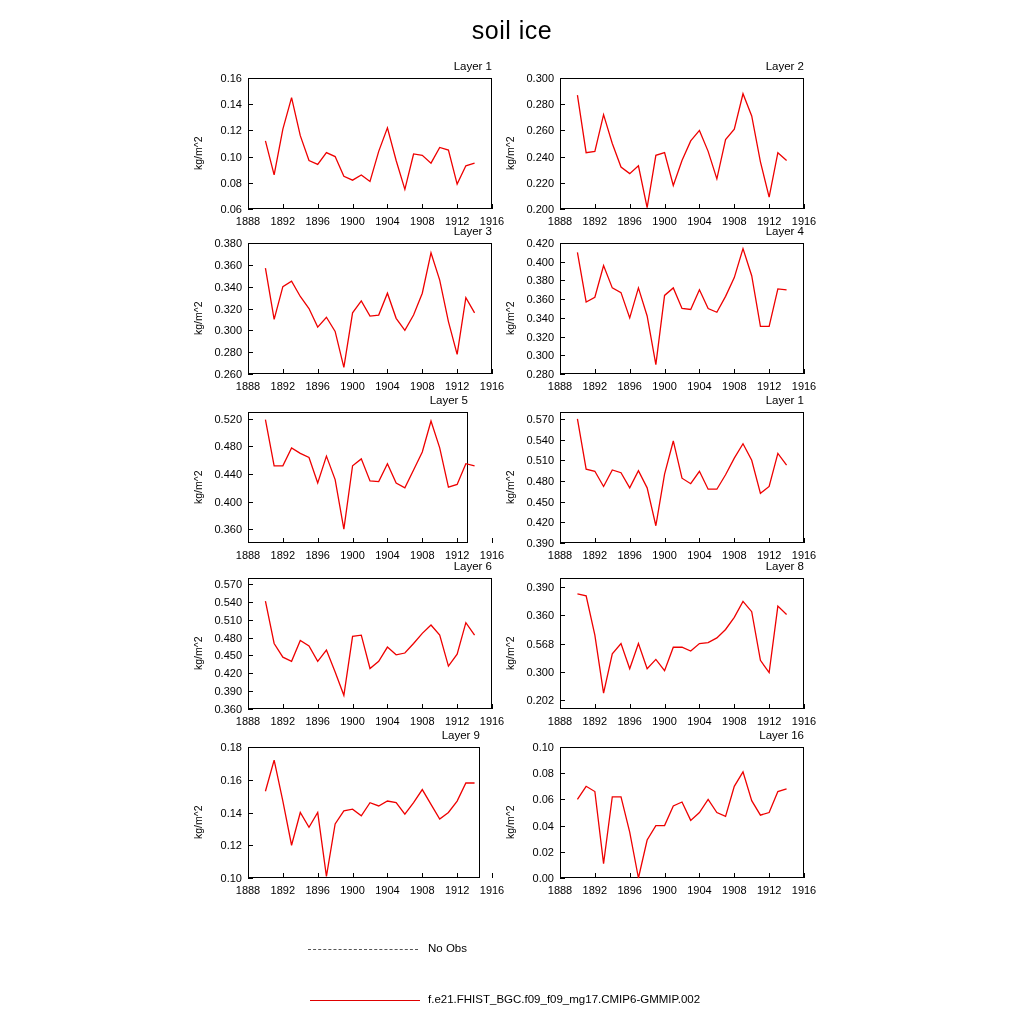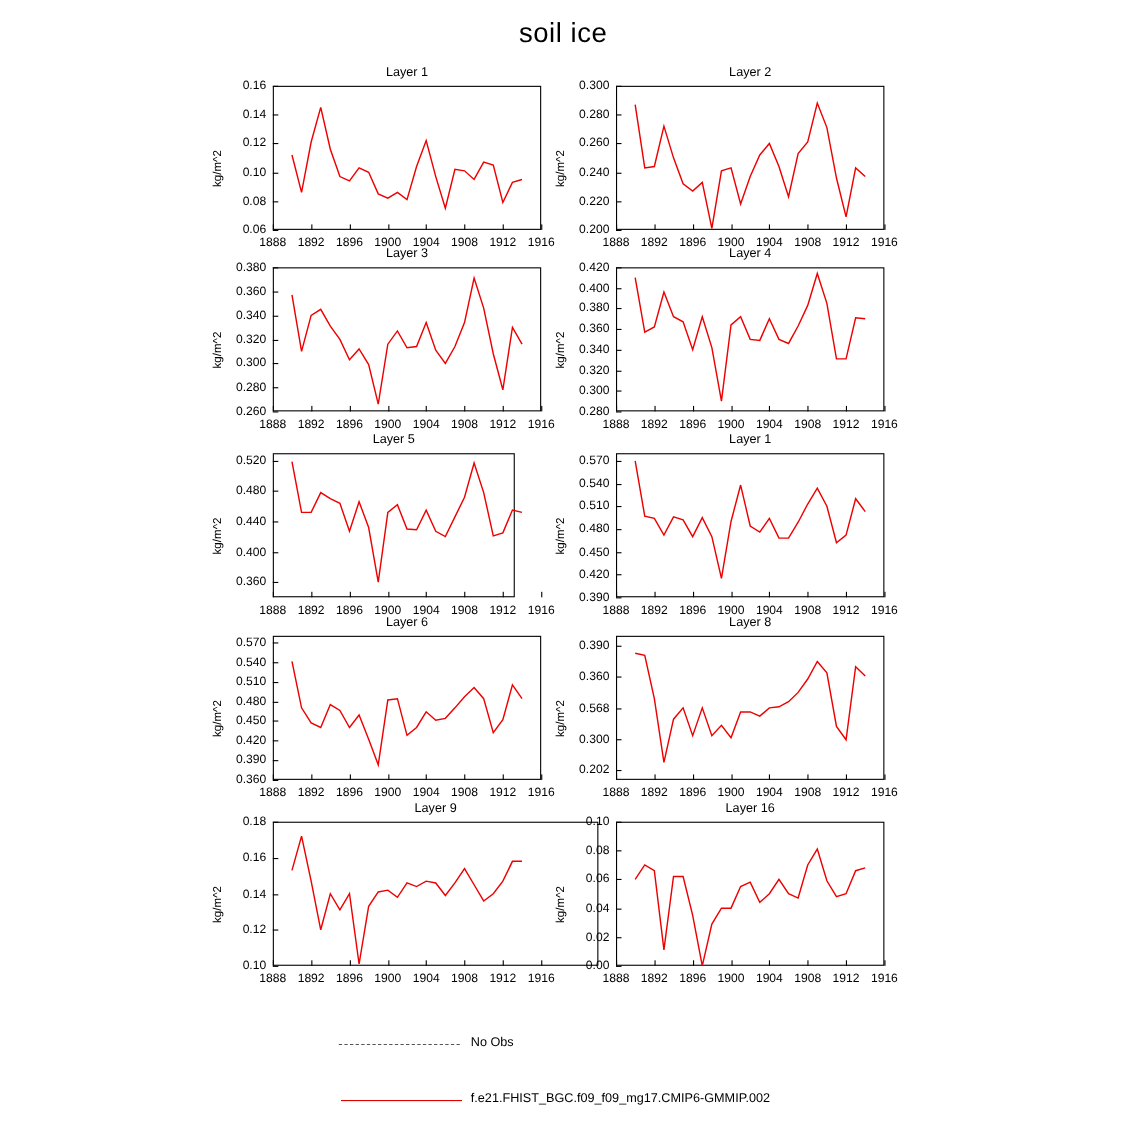--- a/index.html
+++ b/index.html
@@ -7,21 +7,21 @@
     width:1024px;height:1024px;background:#ffffff;
     font-family:"Liberation Sans", sans-serif;
     color:#000000;position:relative;overflow:hidden;
   }
   #title{
     position:absolute;top:16px;left:0;width:1024px;text-align:center;
     font-size:25px;letter-spacing:.5px;
   }
   .panel{position:absolute;}
   .panel-title{
-    position:absolute;top:-18px;left:0;width:100%;text-align:center;
+    position:absolute;top:-18px;left:0;width:100%;text-align:right;
     font-size:11.5px;
   }
   .plotbox{
     position:absolute;left:0;top:0;width:100%;height:100%;
     border:1px solid #000;box-sizing:border-box;background:#fff;
   }
   .ylabel{
     position:absolute;font-size:10.5px;
     transform:rotate(-90deg);transform-origin:left top;white-space:nowrap;
   }
@@ -334,21 +334,21 @@
       <div class="xtick" style="left: 174.286px;">1908</div>
       <div class="tickmark" style="left: 174.286px; top: 126px; width: 1px; height: 5px;"></div>
       <div class="xtick" style="left: 209.143px;">1912</div>
       <div class="tickmark" style="left: 209.143px; top: 126px; width: 1px; height: 5px;"></div>
       <div class="xtick" style="left: 244px;">1916</div>
       <div class="tickmark" style="left: 244px; top: 126px; width: 1px; height: 5px;"></div>
       <svg class="series" width="244" height="131">
         <polyline points="17.43,15.91 26.14,17.78 34.86,57.08 43.57,115.09 52.29,75.79 61.00,65.50 69.71,90.76 78.43,65.50 87.14,90.76 95.86,81.41 104.57,92.64 113.29,69.24 122.00,69.24 130.71,72.99 139.43,65.50 148.14,64.56 156.86,59.89 165.57,51.46 174.29,39.30 183.00,23.39 191.71,33.69 200.43,82.34 209.14,94.51 217.86,28.07 226.57,36.49" fill="none" stroke="#ee0000" stroke-width="1.3"></polyline>
       </svg>
     </div>
-    <div class="panel" style="left: 248px; top: 747px; width: 296px; height: 131px;">
+    <div class="panel" style="left: 248px; top: 747px; width: 232px; height: 131px;">
       <div class="panel-title">Layer 9</div>
       <div class="plotbox"></div>
       <div class="ylabel" style="left: -56px; top: 91.5px;">kg/m^2</div>
       <div class="ytick" style="top: 131px;">0.10</div>
       <div class="tickmark" style="left: 0px; top: 131px; width: 5px; height: 1px;"></div>
       <div class="ytick" style="top: 98.25px;">0.12</div>
       <div class="tickmark" style="left: 0px; top: 98.25px; width: 5px; height: 1px;"></div>
       <div class="ytick" style="top: 65.5px;">0.14</div>
       <div class="tickmark" style="left: 0px; top: 65.5px; width: 5px; height: 1px;"></div>
       <div class="ytick" style="top: 32.75px;">0.16</div>

